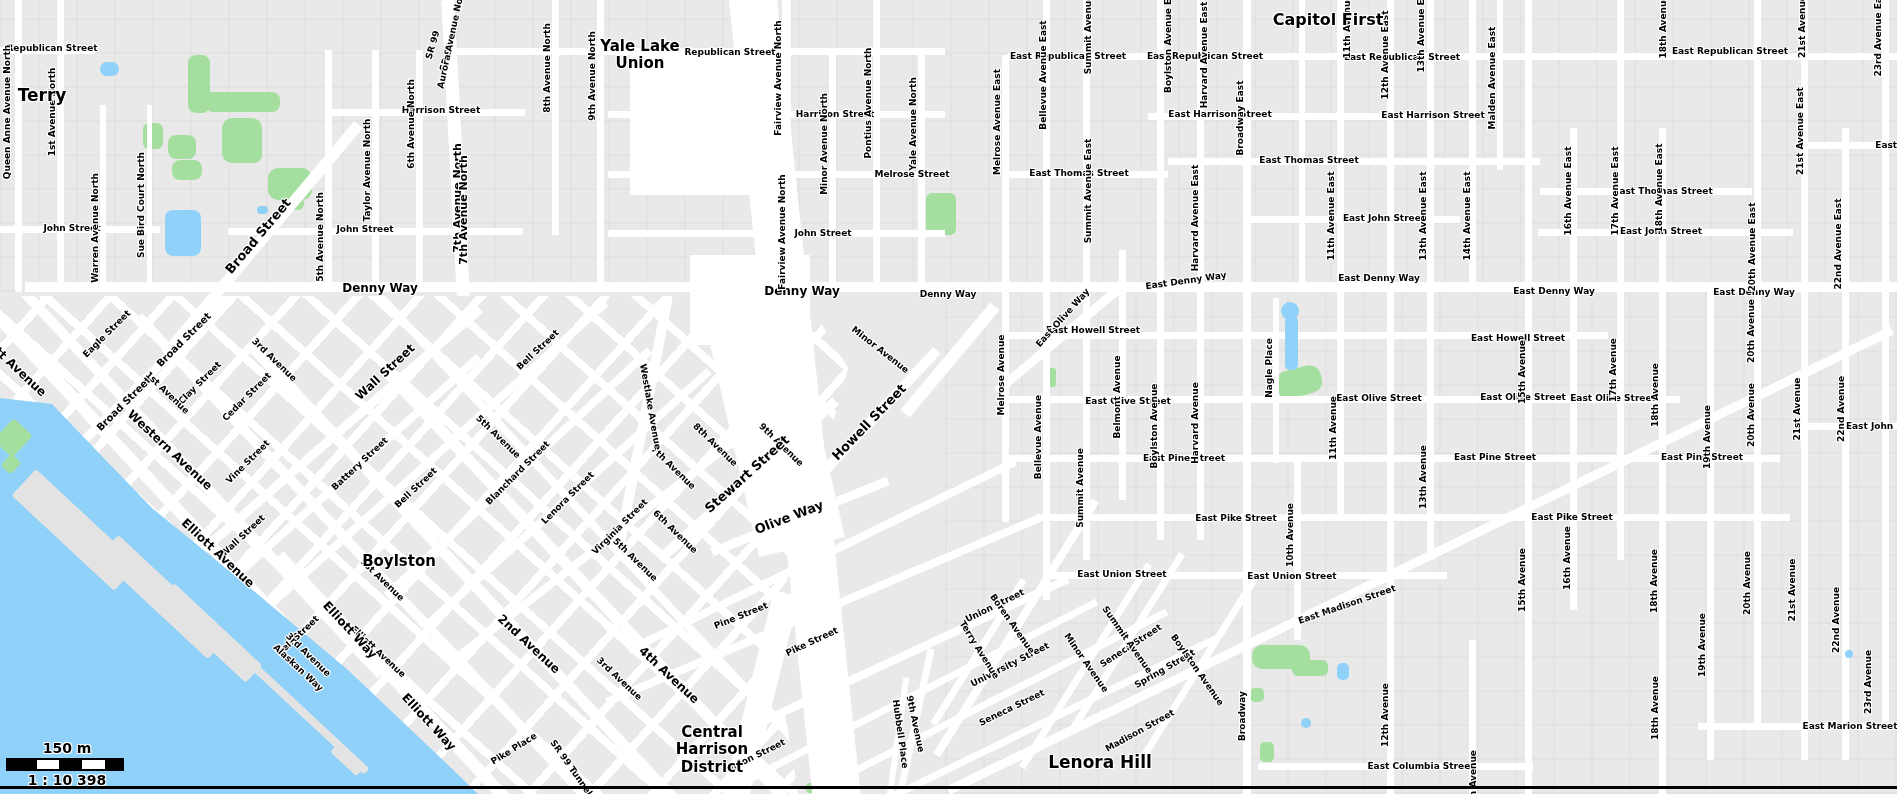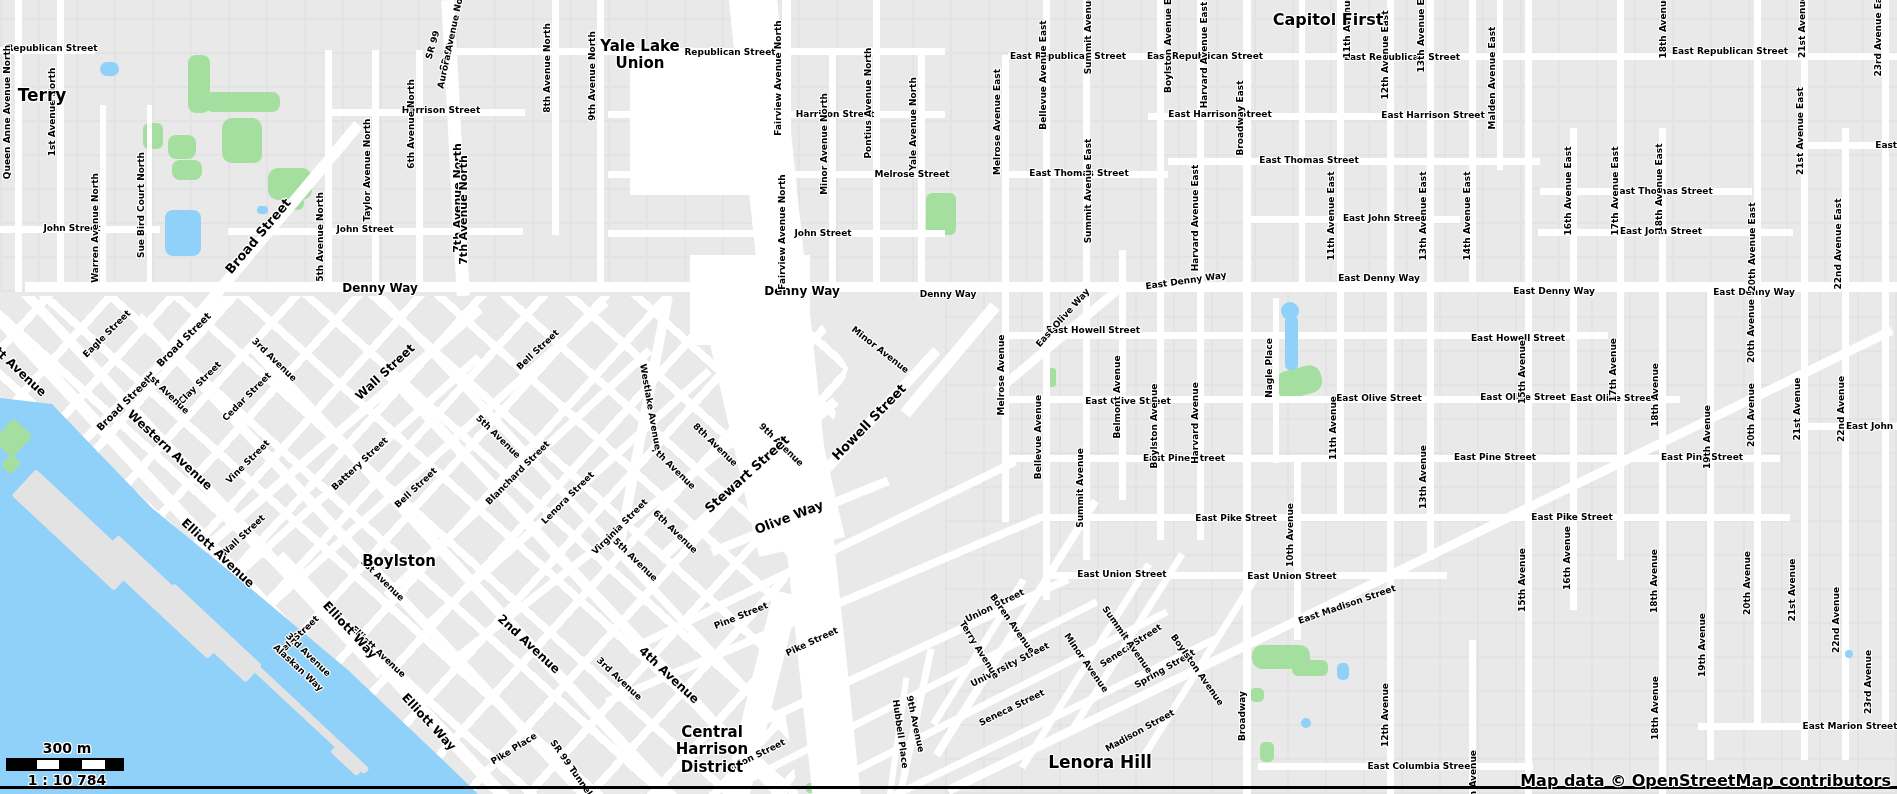--- a/index.html
+++ b/index.html
@@ -366,24 +366,23 @@
 Union</div>
       <div class="nbh" style="left: 1328px; top: 20px; font-size: 16px; transform: translate(-50%, -50%) rotate(0deg);">Capitol First</div>
       <div class="nbh" style="left: 399px; top: 562px; font-size: 15px; transform: translate(-50%, -50%) rotate(0deg);">Boylston</div>
       <div class="nbh" style="left: 712px; top: 750px; font-size: 15px; transform: translate(-50%, -50%) rotate(0deg);">Central
 Harrison
 District</div>
       <div class="nbh" style="left: 1100px; top: 763px; font-size: 17px; transform: translate(-50%, -50%) rotate(0deg);">Lenora Hill</div>
     </div>
   <div id="bottom-line"></div>
   <div id="scalebar">
-    <div class="scale-label">300 m</div>
+    <div class="scale-label">150 m</div>
     <div id="scale-track">
       <span class="seg b" style="width:25%"></span>
         <span class="seg w" style="width:20%"></span>
         <span class="seg b" style="width:20%"></span>
         <span class="seg w" style="width:20%"></span>
         <span class="seg b" style="width:15%"></span>
     </div>
-    <div class="scale-label">1 : 10 784</div>
+    <div class="scale-label">1 : 10 398</div>
   </div>
-  <div id="attribution">Map data © OpenStreetMap contributors</div>
 </div>
 
 </body></html>

